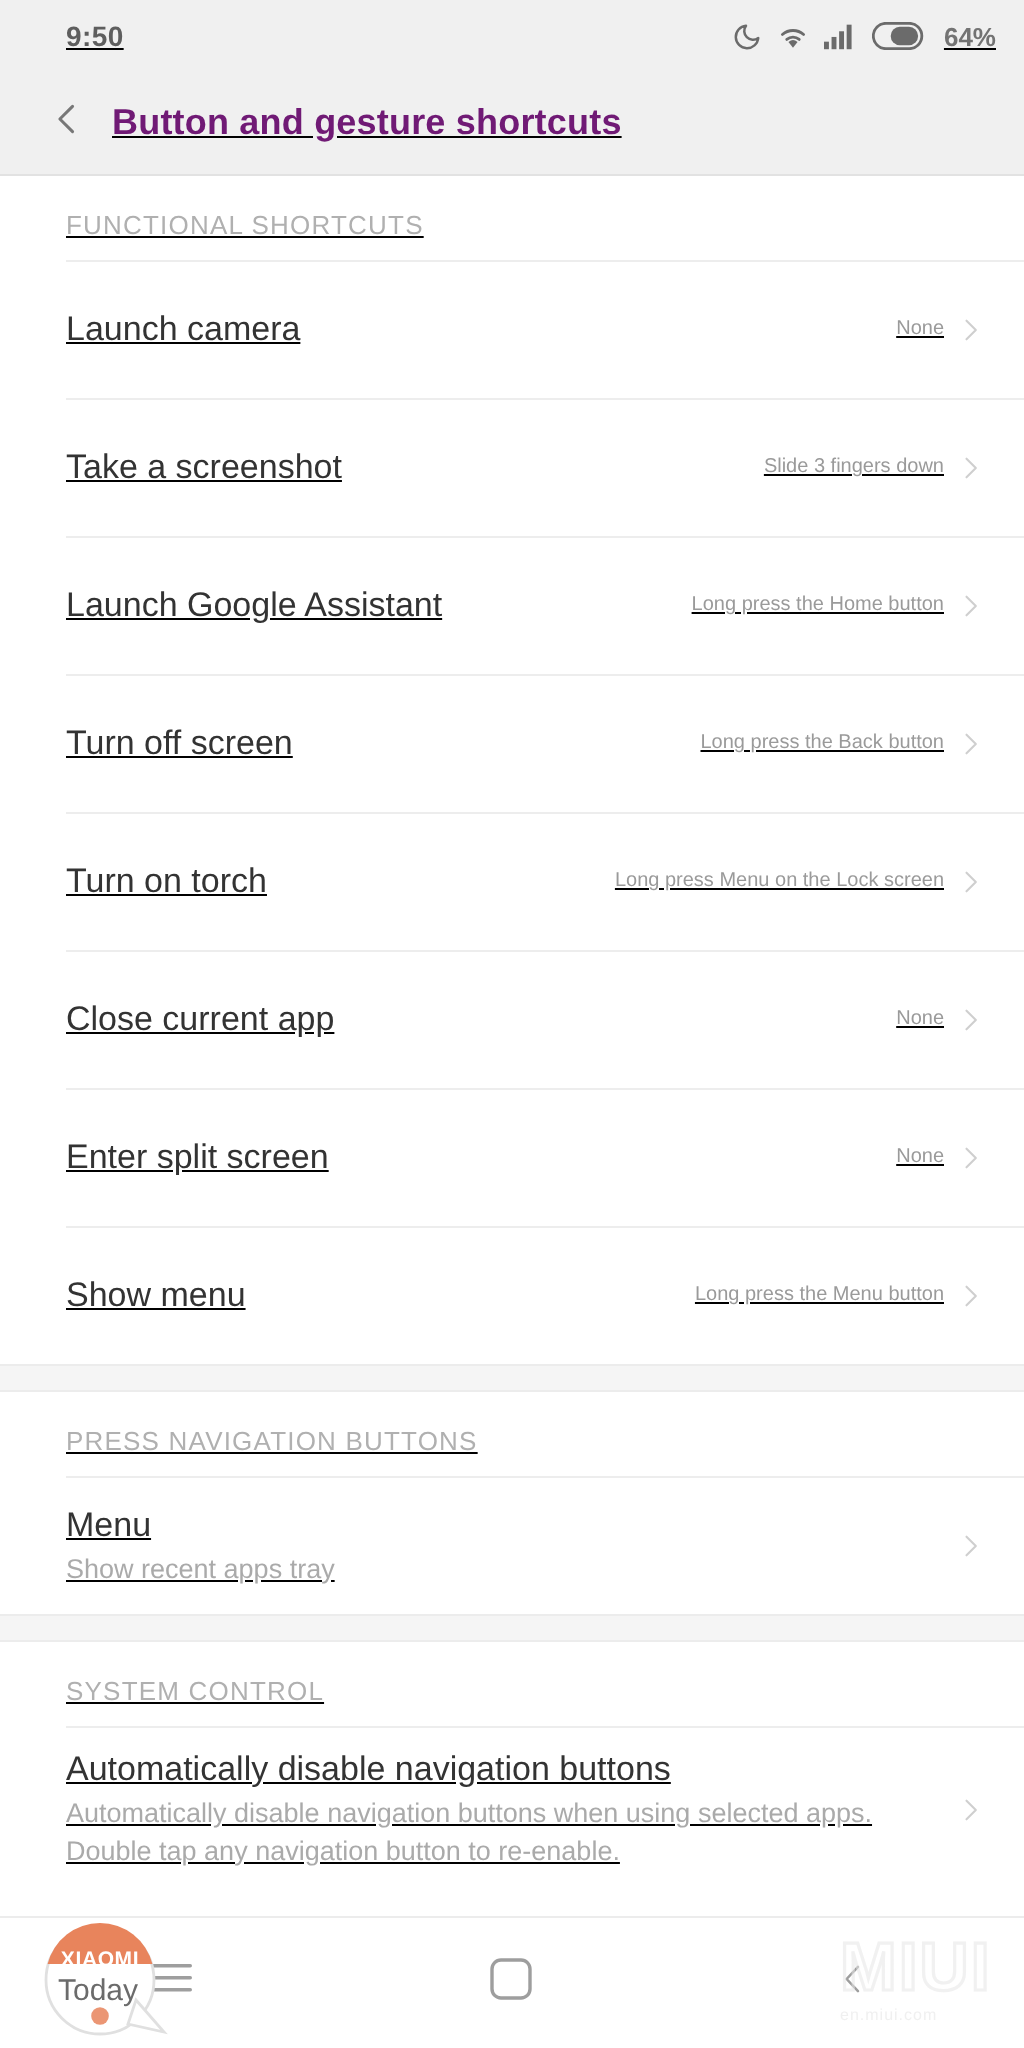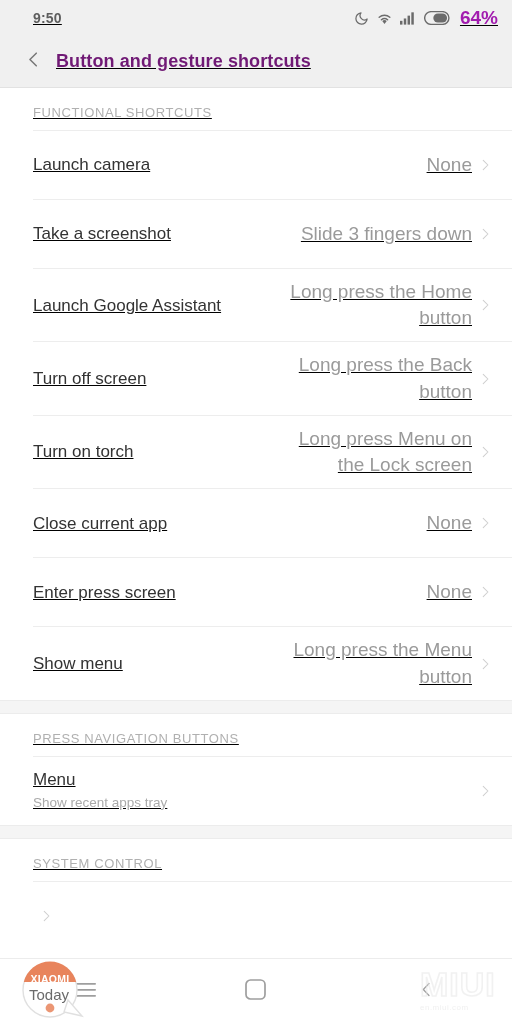--- a/index.html
+++ b/index.html
@@ -20,21 +20,21 @@
   .statusbar {
     height:36px; flex:0 0 36px;
     background:#f0f0f0;
     display:flex; align-items:center;
     padding:0 14px 0 33px;
     color:#6b6b6b;
   }
   .status-time { font-size:14px; font-weight:bold; letter-spacing:.2px; color:#5e5e5e; }
   .status-right { margin-left:auto; display:flex; align-items:center; gap:7px; }
   .status-right svg { display:block; }
-  .batt-pct { font-size:19px; font-weight:bold; color:#a21caf; margin-left:1px; }
+  .batt-pct { font-size:13px; font-weight:bold; color:#737373; margin-left:1px; }
 
   
   .titlebar {
     height:52px; flex:0 0 52px;
     background:#f0f0f0;
     display:flex; align-items:center;
     padding:0 14px 0 16px;
     border-bottom:1px solid #e2e2e2;
   }
   .back-btn {
@@ -65,21 +65,21 @@
     padding:10px 14px 10px 33px;
     background:#ffffff;
     cursor:pointer;
   }
   .row-main { flex:1 1 auto; min-width:0; padding-right:10px; }
   .row-title { font-size:17px; color:#333333; line-height:1.25; }
   .row-sub {
     font-size:13.5px; color:#aaaaaa; line-height:1.38; margin-top:3px;
   }
   .row-value {
-    font-size:19px; color:#9a9a9a; text-align:right;
+    font-size:10px; color:#9a9a9a; text-align:left;
     line-height:1.38; max-width:190px; flex:0 0 auto;
   }
   .chev { flex:0 0 auto; width:26px; display:flex; justify-content:center; align-items:center; }
 
   .row.wide .row-main { flex:1 1 auto; }
   .row.wide .row-sub { max-width:432px; }
 
   
   .navbar {
     height:66px; flex:0 0 66px;
@@ -238,21 +238,21 @@
         <span class="chev">
           <svg width="14" height="14" viewBox="0 0 24 24">
               <path d="M9 4l8 8-8 8" fill="none" stroke="#cfcfcf" stroke-width="1.8" stroke-linecap="round" stroke-linejoin="round"></path>
             </svg>
         </span>
       </div>
       <div class="divider"></div>
 
       <div class="row">
         <div class="row-main">
-          <div class="row-title">Enter press screen</div>
+          <div class="row-title">Enter split screen</div>
         </div>
         <div class="row-value">None</div>
         <span class="chev">
           <svg width="14" height="14" viewBox="0 0 24 24">
               <path d="M9 4l8 8-8 8" fill="none" stroke="#cfcfcf" stroke-width="1.8" stroke-linecap="round" stroke-linejoin="round"></path>
             </svg>
         </span>
       </div>
       <div class="divider"></div>
 
@@ -288,20 +288,24 @@
       </div>
     </div>
 
     <div class="section-gap"></div>
 
     <div>
       <div class="section-header">SYSTEM CONTROL</div>
       <div class="divider"></div>
 
       <div class="row wide">
+        <div class="row-main">
+          <div class="row-title">Automatically disable navigation buttons</div>
+          <div class="row-sub">Automatically disable navigation buttons when using selected apps. Double tap any navigation button to re-enable.</div>
+        </div>
         <span class="chev">
           <svg width="14" height="14" viewBox="0 0 24 24">
               <path d="M9 4l8 8-8 8" fill="none" stroke="#cfcfcf" stroke-width="1.8" stroke-linecap="round" stroke-linejoin="round"></path>
             </svg>
         </span>
       </div>
     </div>
 
   </div>
 

